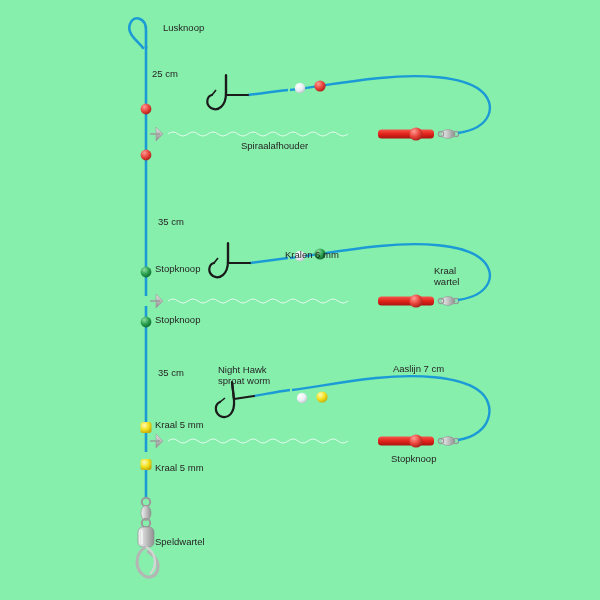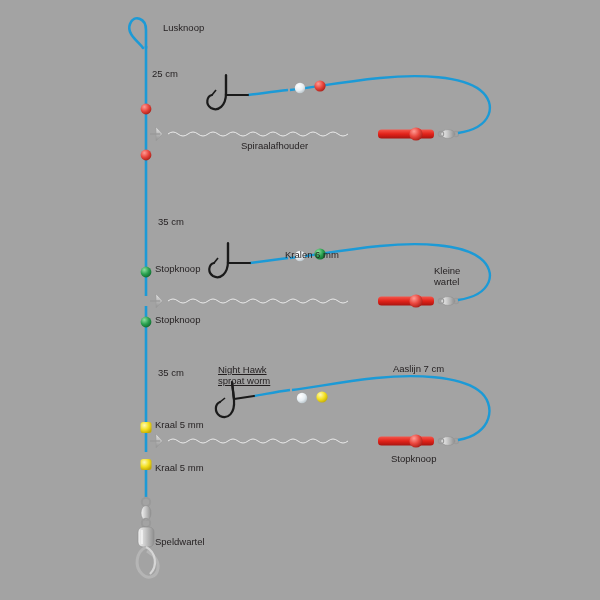--- a/index.html
+++ b/index.html
@@ -4,21 +4,21 @@
 <style>
   html, body {
     margin: 0;
     padding: 0;
     background: #ffffff;
   }
   #stage {
     position: relative;
     width: 600px;
     height: 600px;
-    background: #a3a3a3;
+    background: #86efac;
     font-family: "Liberation Sans", sans-serif;
     overflow: hidden;
   }
   #diagram-svg {
     position: absolute;
     left: 0;
     top: 0;
     width: 600px;
     height: 600px;
   }
@@ -206,25 +206,25 @@
       <path d="M146,547 C156,552 158,566 150,574" fill="none" stroke="#d6d6d6" stroke-width="2.2"></path>
     </g>
   </svg>
 
   <div class="lbl" style="left:163px; top:22px;">Lusknoop</div>
   <div class="lbl" style="left:152px; top:68px;">25 cm</div>
   <div class="lbl" style="left:241px; top:140px;">Spiraalafhouder</div>
   <div class="lbl" style="left:158px; top:216px;">35 cm</div>
   <div class="lbl" style="left:285px; top:249px;">Kralen 6 mm</div>
   <div class="lbl" style="left:155px; top:263px;">Stopknoop</div>
-  <div class="lbl" style="left:434px; top:265px;">Kleine
+  <div class="lbl" style="left:434px; top:265px;">Kraal
 wartel</div>
   <div class="lbl" style="left:155px; top:314px;">Stopknoop</div>
   <div class="lbl" style="left:158px; top:367px;">35 cm</div>
-  <div class="lbl" style="left:218px; top:364px;text-decoration:underline;">Night Hawk
+  <div class="lbl" style="left:218px; top:364px;">Night Hawk
 sproat worm</div>
   <div class="lbl" style="left:393px; top:363px;">Aaslijn 7 cm</div>
   <div class="lbl" style="left:155px; top:419px;">Kraal 5 mm</div>
   <div class="lbl" style="left:391px; top:453px;">Stopknoop</div>
   <div class="lbl" style="left:155px; top:462px;">Kraal 5 mm</div>
   <div class="lbl" style="left:155px; top:536px;">Speldwartel</div>
 
 </div>
 
 </body></html>

